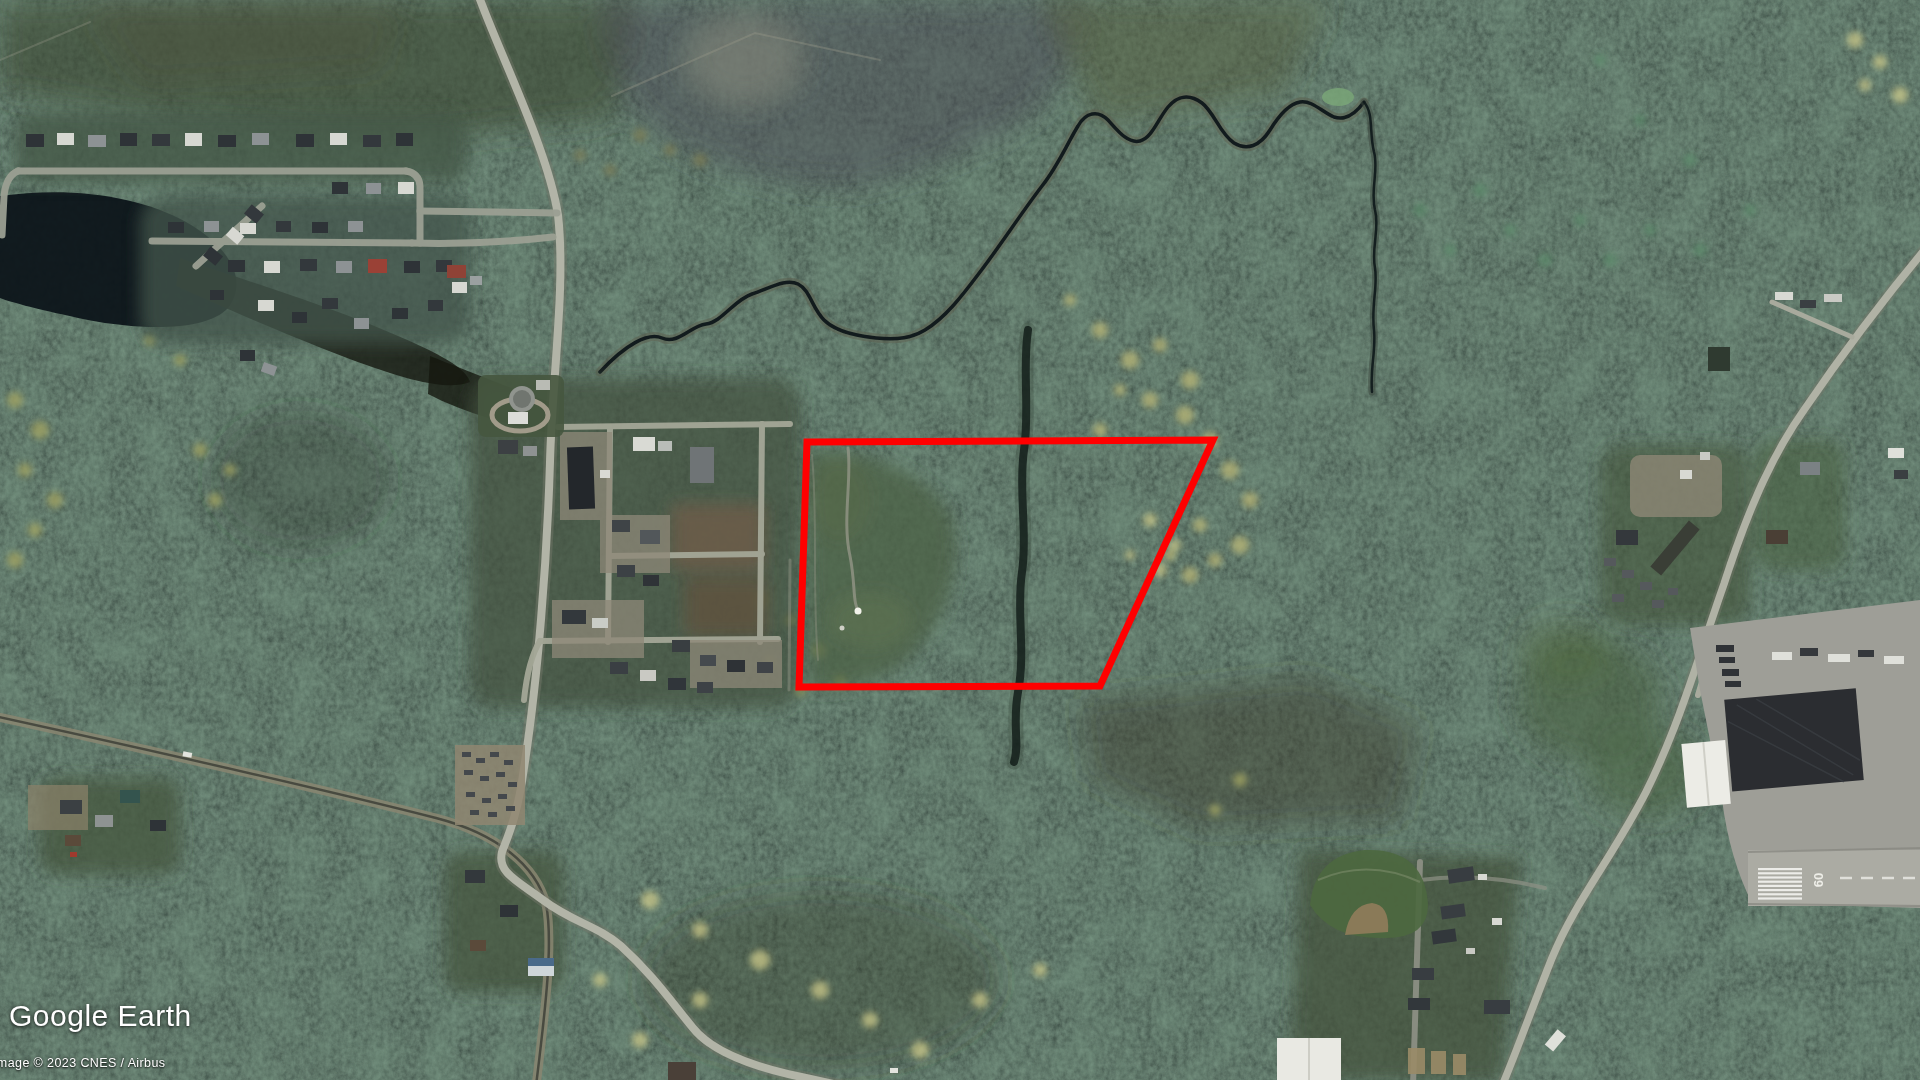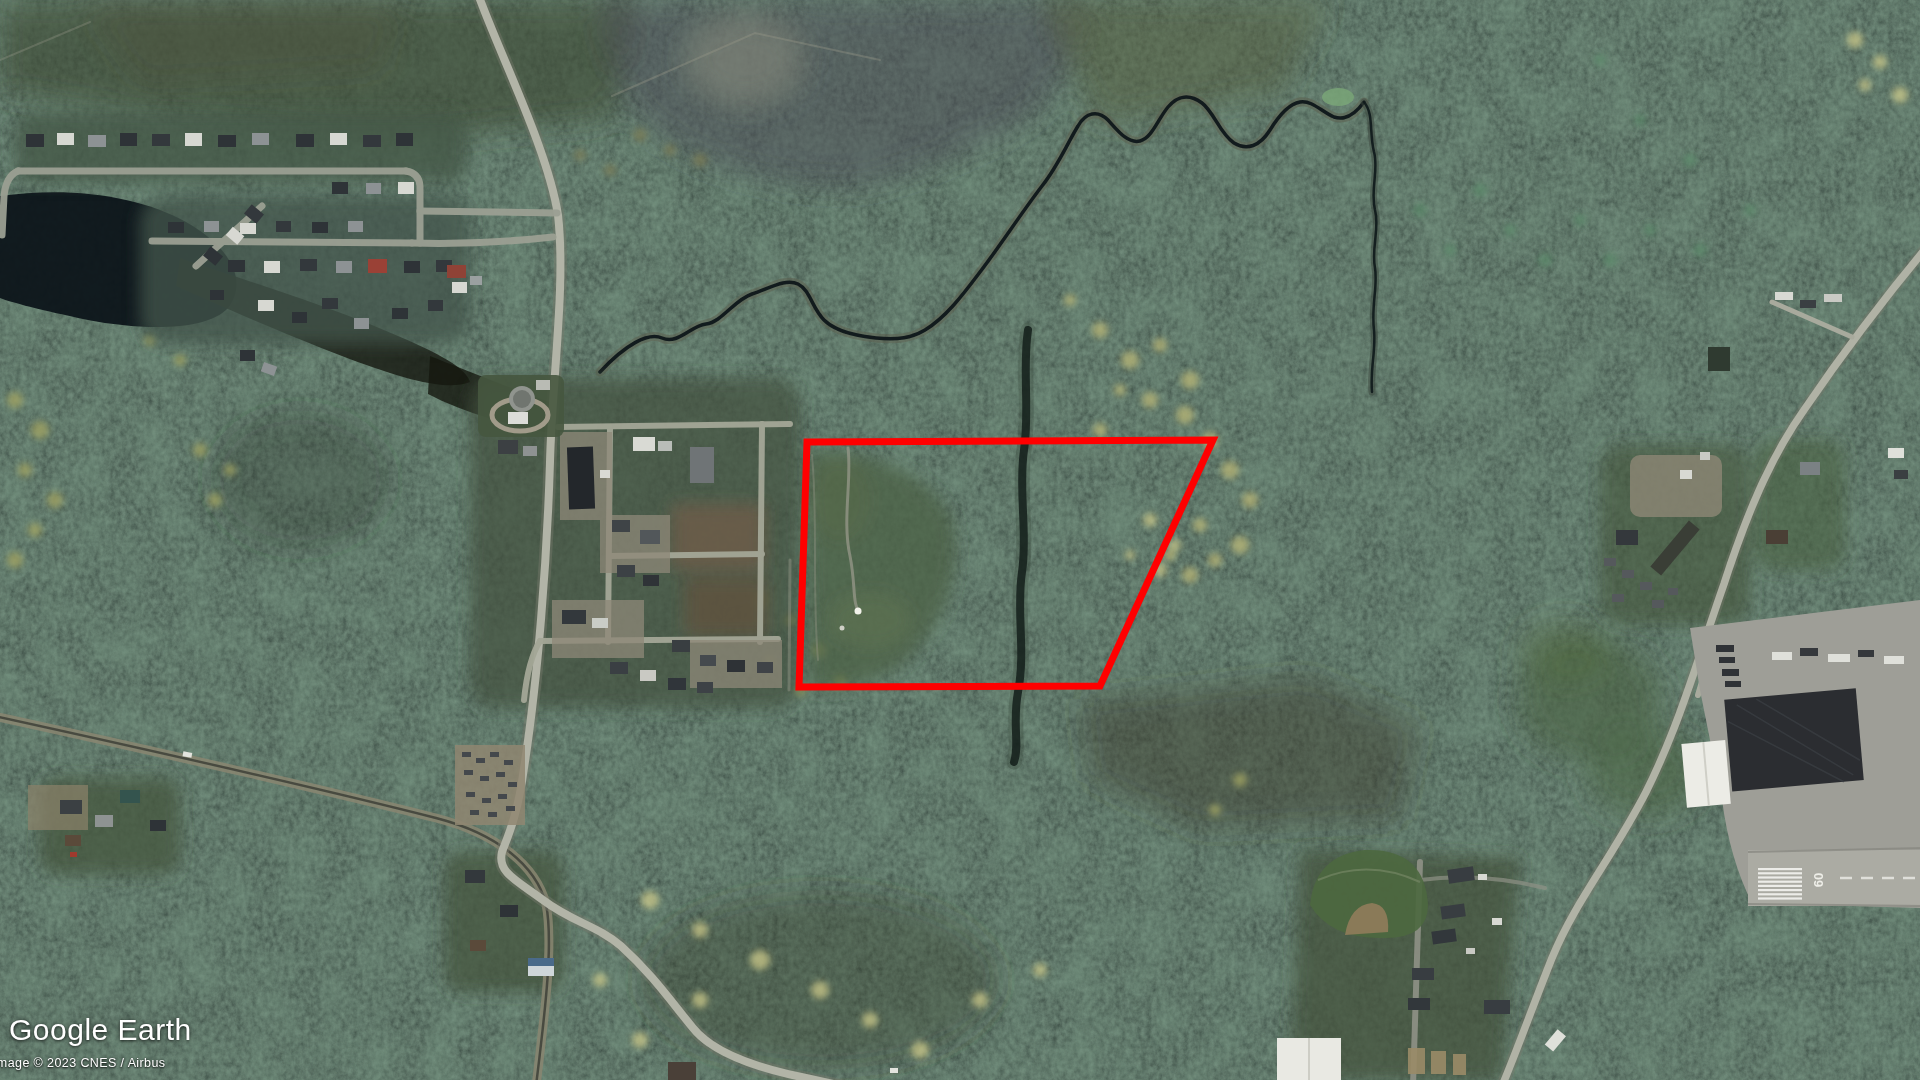--- a/index.html
+++ b/index.html
@@ -1,19 +1,19 @@
 <!DOCTYPE html>
 <html><head>
 <meta charset="utf-8">
 <style>
   html,body{margin:0;padding:0;background:#10181a;}
   .stage{position:relative;width:1920px;height:1080px;overflow:hidden;
          font-family:"Liberation Sans",sans-serif;background:#1d2a25;}
   .stage svg.scene{position:absolute;left:0;top:0;}
-  .logo{position:absolute;left:9px;bottom:33px;color:#ffffff;font-size:30px;
+  .logo{position:absolute;left:9px;bottom:47px;color:#ffffff;font-size:30px;
         font-weight:400;letter-spacing:0.5px;
         text-shadow:0 1px 3px rgba(0,0,0,.65),0 0 6px rgba(0,0,0,.4);
         user-select:none;}
   .attr{position:absolute;left:-7px;bottom:10px;color:#ffffff;font-size:12.5px;
         letter-spacing:0.4px;
         text-shadow:0 1px 2px rgba(0,0,0,.8),0 0 3px rgba(0,0,0,.6);
         user-select:none;white-space:nowrap;}
   .boundary{fill:none;stroke-linejoin:miter;}
 </style>
 </head>

